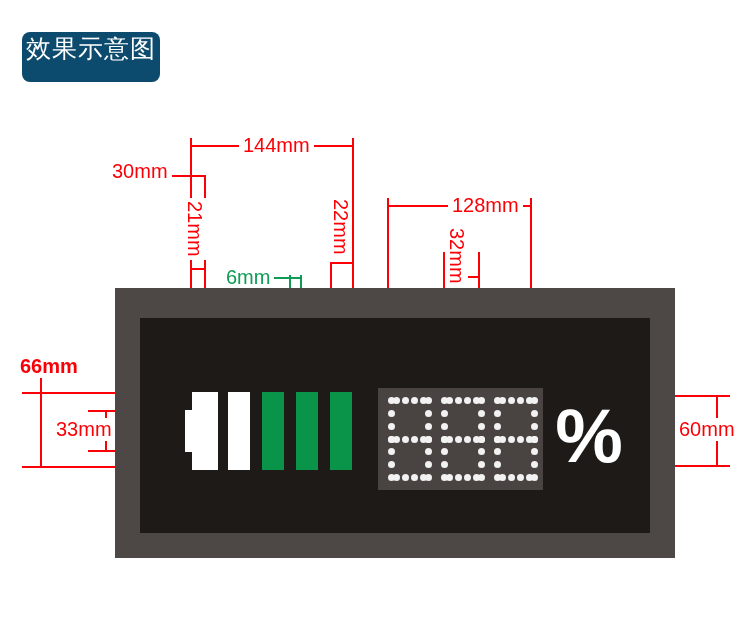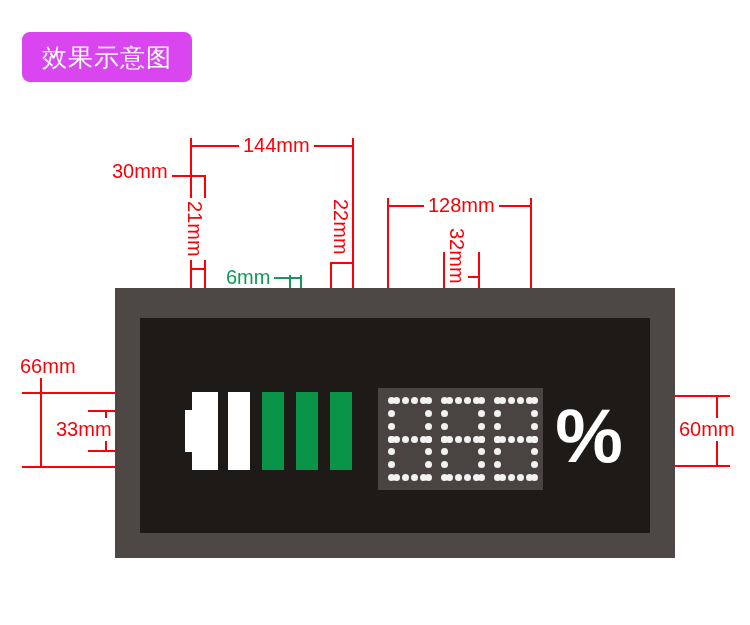--- a/index.html
+++ b/index.html
@@ -20,26 +20,26 @@
     left: 0; top: 0;
     width: 750px;
     height: 625px;
   }
 
   
   .badge {
     position: absolute;
     left: 22px;
     top: 32px;
-    width: 170px;
+    width: 138px;
     height: 50px;
-    background: #d946ef;
+    background: #0c4a6e;
     border-radius: 8px;
     display: flex;
-    align-items: center;
+    align-items: flex-start;
     justify-content: center;
   }
   .badge-text {
     color: #ffffff;
     font-size: 25px;
     letter-spacing: 1px;
     font-family: "DejaVu Sans", sans-serif;
     white-space: nowrap;
   }
 
@@ -175,31 +175,31 @@
   <div class="dim-label rot" style="left:352px; top:196px;">22mm</div>
 
   <div class="dl g v" style="left:289px; top:275px; height:195px;"></div>
   <div class="dl g v" style="left:300px; top:275px; height:195px;"></div>
   <div class="dl g h" style="left:266px; top:277px; width:36px;"></div>
   <div class="dim-label green" style="left:222px; top:266px;">6mm</div>
 
   <div class="dl v" style="left:387px; top:198px; height:210px;"></div>
   <div class="dl v" style="left:530px; top:198px; height:208px;"></div>
   <div class="dl h" style="left:387px; top:205px; width:143px;"></div>
-  <div class="dim-label" style="left:424px; top:194px;">128mm</div>
+  <div class="dim-label" style="left:448px; top:194px;">128mm</div>
 
   <div class="dl v" style="left:443px; top:252px; height:158px;"></div>
   <div class="dl v" style="left:478px; top:252px; height:158px;"></div>
   <div class="dl h" style="left:443px; top:276px; width:35px;"></div>
   <div class="dim-label rot" style="left:468px; top:225px;">32mm</div>
 
   <div class="dl h" style="left:22px; top:392px; width:560px;"></div>
   <div class="dl h" style="left:22px; top:466px; width:583px;"></div>
   <div class="dl v" style="left:40px; top:375px; height:93px;"></div>
-  <div class="dim-label" style="left:16px; top:355px;">66mm</div>
+  <div class="dim-label" style="left:16px; top:355px;font-weight:bold;">66mm</div>
 
   <div class="dl h" style="left:88px; top:410px; width:470px;"></div>
   <div class="dl h" style="left:88px; top:450px; width:470px;"></div>
   <div class="dl v" style="left:105px; top:410px; height:42px;"></div>
   <div class="dim-label" style="left:52px; top:418px;">33mm</div>
 
   <div class="dl h" style="left:492px; top:395px; width:238px;"></div>
   <div class="dl h" style="left:492px; top:465px; width:238px;"></div>
   <div class="dl v" style="left:716px; top:395px; height:72px;"></div>
   <div class="dim-label" style="left:675px; top:418px;">60mm</div>

